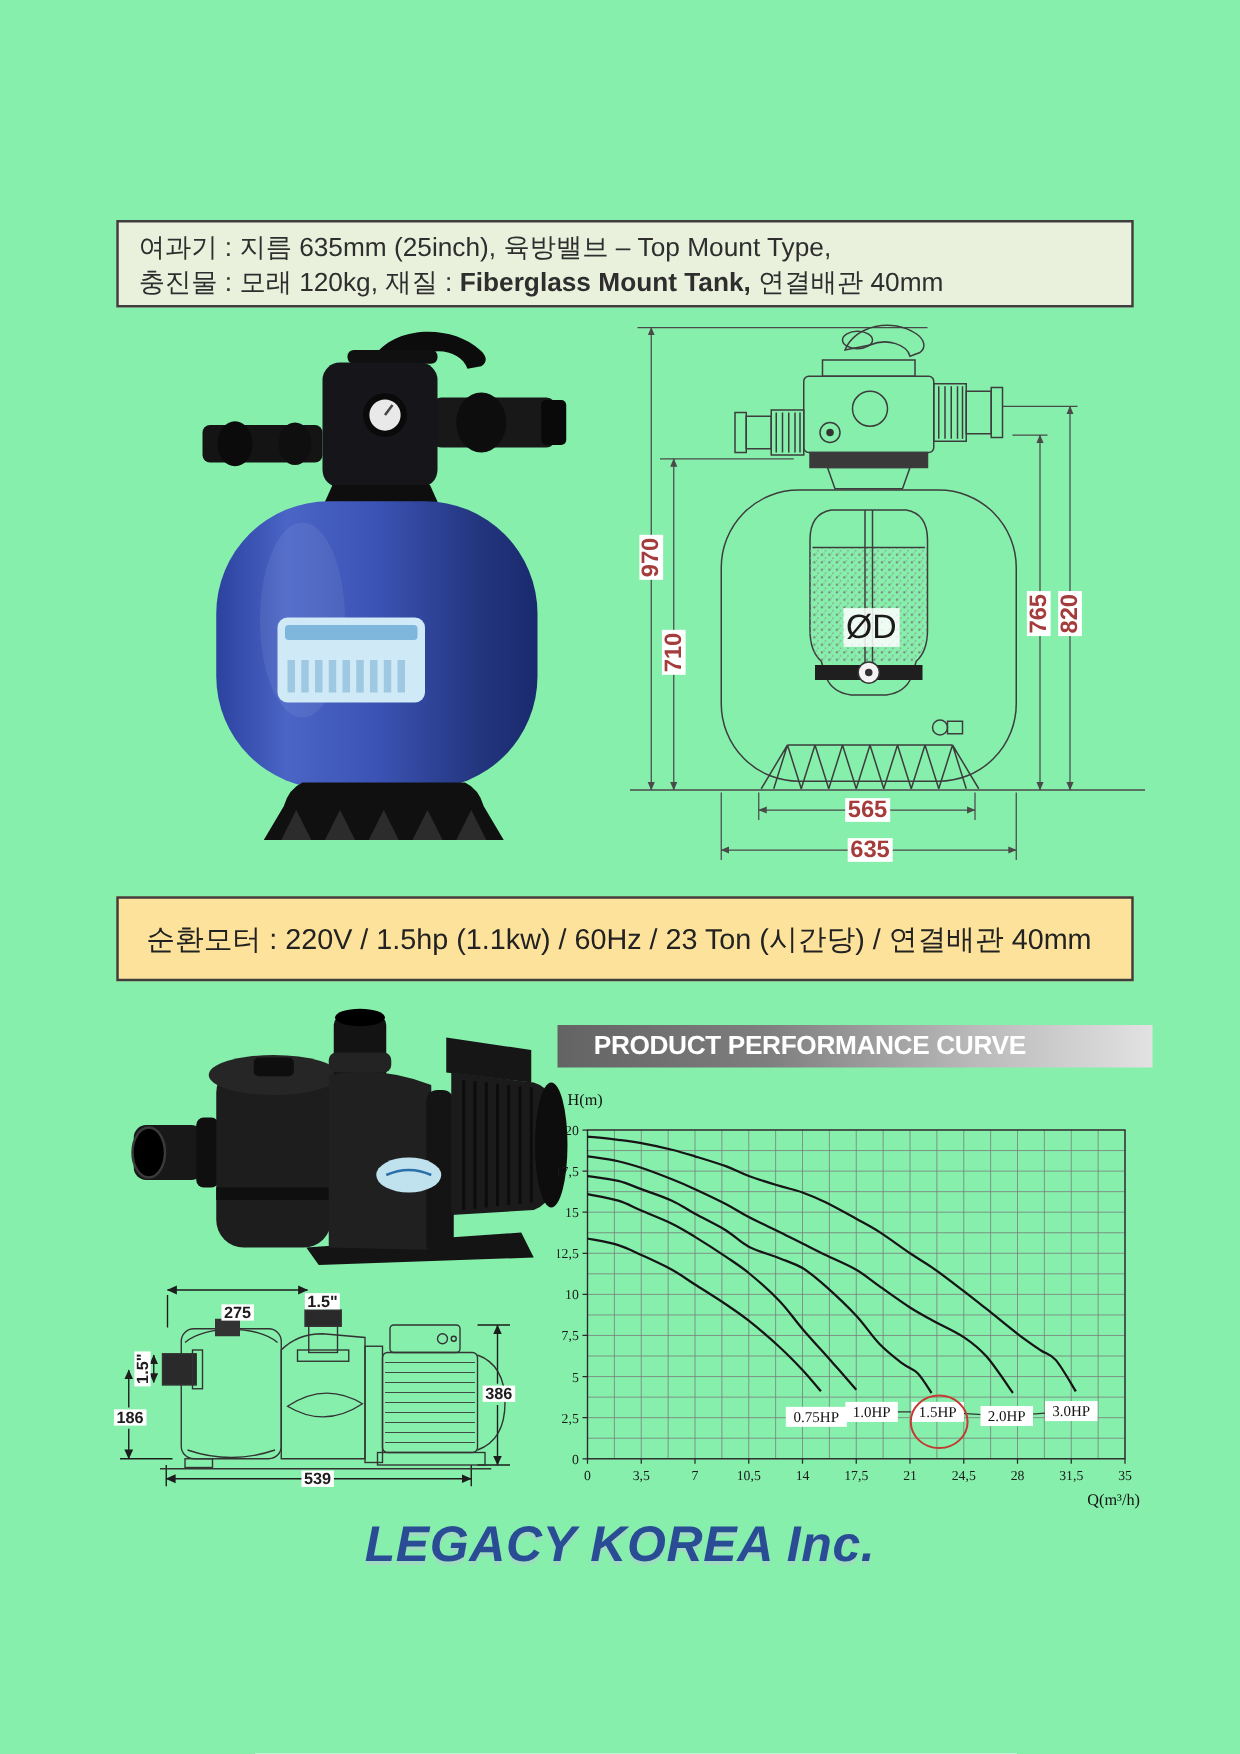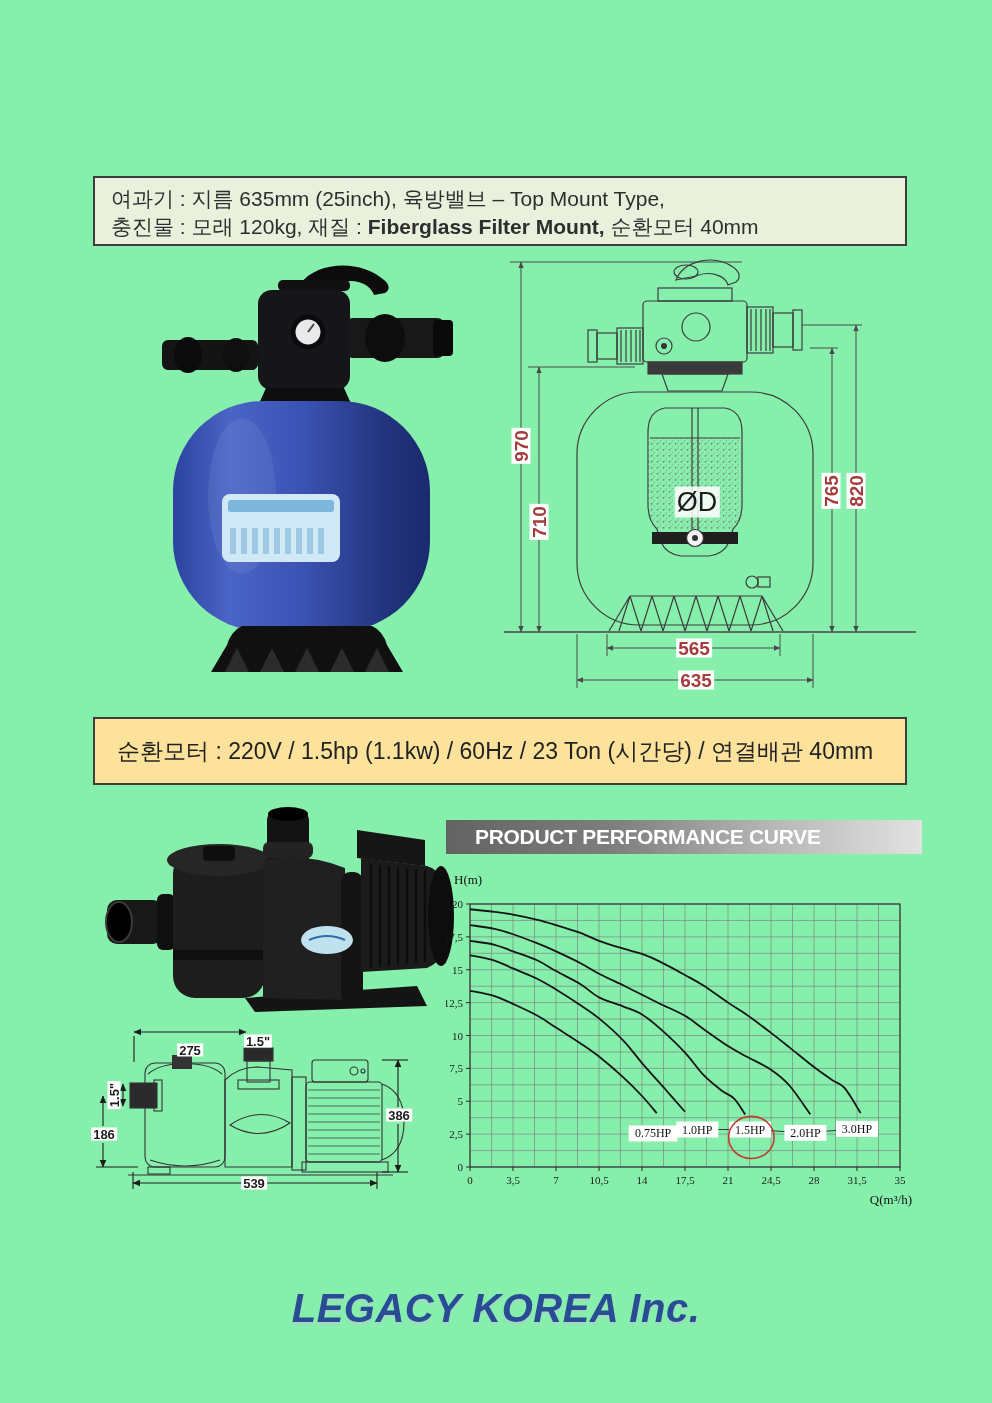--- a/index.html
+++ b/index.html
@@ -26,32 +26,32 @@
   .pdim.rot{transform:translate(-50%,-50%) rotate(-90deg);}
   
   .banner{position:absolute;left:446px;top:820px;width:476px;height:34px;
           background:linear-gradient(90deg,#636363 0%,#7e7e7e 35%,#b9b9b9 70%,#e2e2e2 100%);
           color:#fff;font:700 21px "Liberation Sans",sans-serif;letter-spacing:-.3px;
           display:flex;align-items:center;padding-left:29px;box-sizing:border-box;}
   #curve-svg .tick{font:11px "Liberation Serif",serif;fill:#1a1a1a;}
   #curve-svg .hp{font:12px "Liberation Serif",serif;fill:#111;}
   #curve-svg .axis{font:13px "Liberation Serif",serif;fill:#111;}
   
-  .logo{position:absolute;left:0;top:1286px;width:992px;text-align:center;
+  .logo{position:absolute;left:0;top:1214px;width:992px;text-align:center;
         font:700 italic 40px "Liberation Sans",sans-serif;color:#2a4c94;
         letter-spacing:.5px;text-shadow:0 3px 0 rgba(190,198,215,.45);}
 </style>
 </head>
 <body>
 
 <div class="page">
 
   <div class="spec-box green">
     <div><span>여과기 : 지름 635mm (25inch),  육방밸브 – Top Mount Type,</span></div>
-    <div><span>충진물 : 모래 120kg,  재질 : </span><b>Fiberglass Filter Mount,</b><span> 순환모터 40mm</span></div>
+    <div><span>충진물 : 모래 120kg,  재질 : </span><b>Fiberglass Mount Tank,</b><span> 연결배관 40mm</span></div>
   </div>
 
   <div class="drawing" style="left:150px;top:256px;width:310px;height:418px;">
     <svg width="310" height="418" viewBox="0 0 310 418">
       <defs>
         <linearGradient id="tankg" x1="0" y1="0" x2="1" y2="0">
           <stop offset="0" stop-color="#2c429f"></stop>
             <stop offset="0.22" stop-color="#4a65c6"></stop>
           <stop offset="0.5" stop-color="#3b53b4"></stop>
             <stop offset="0.82" stop-color="#23357e"></stop>

